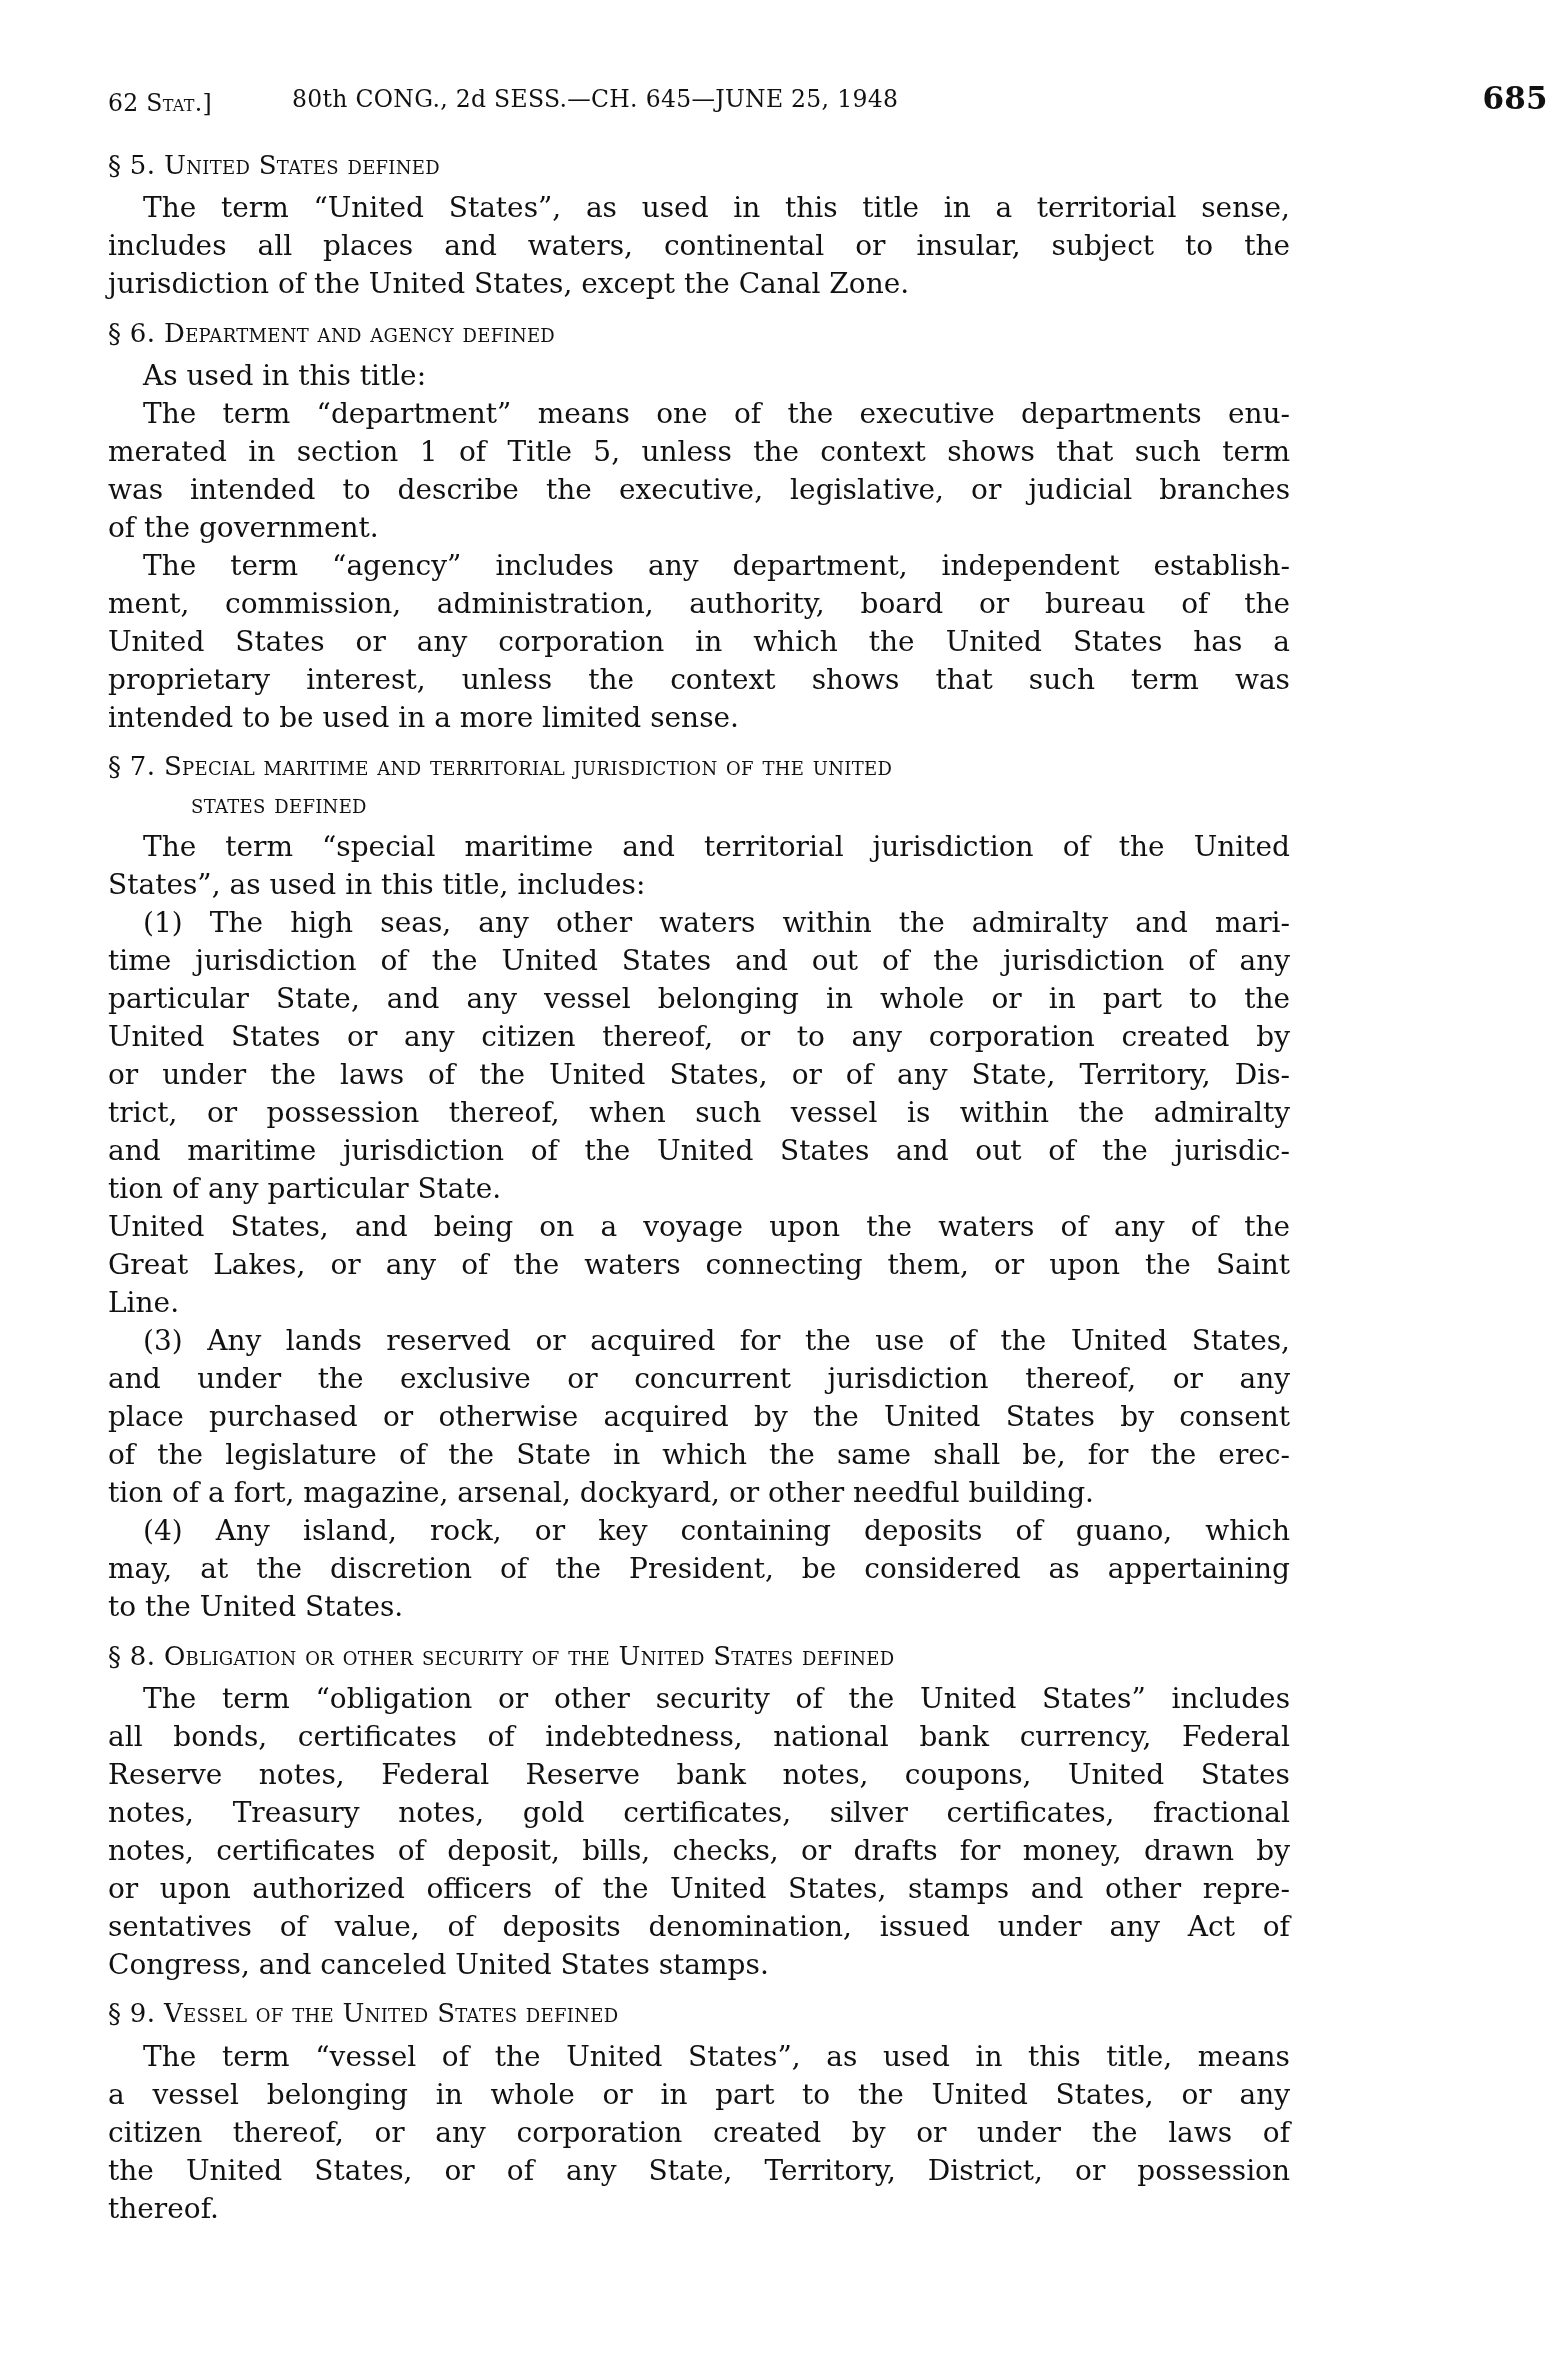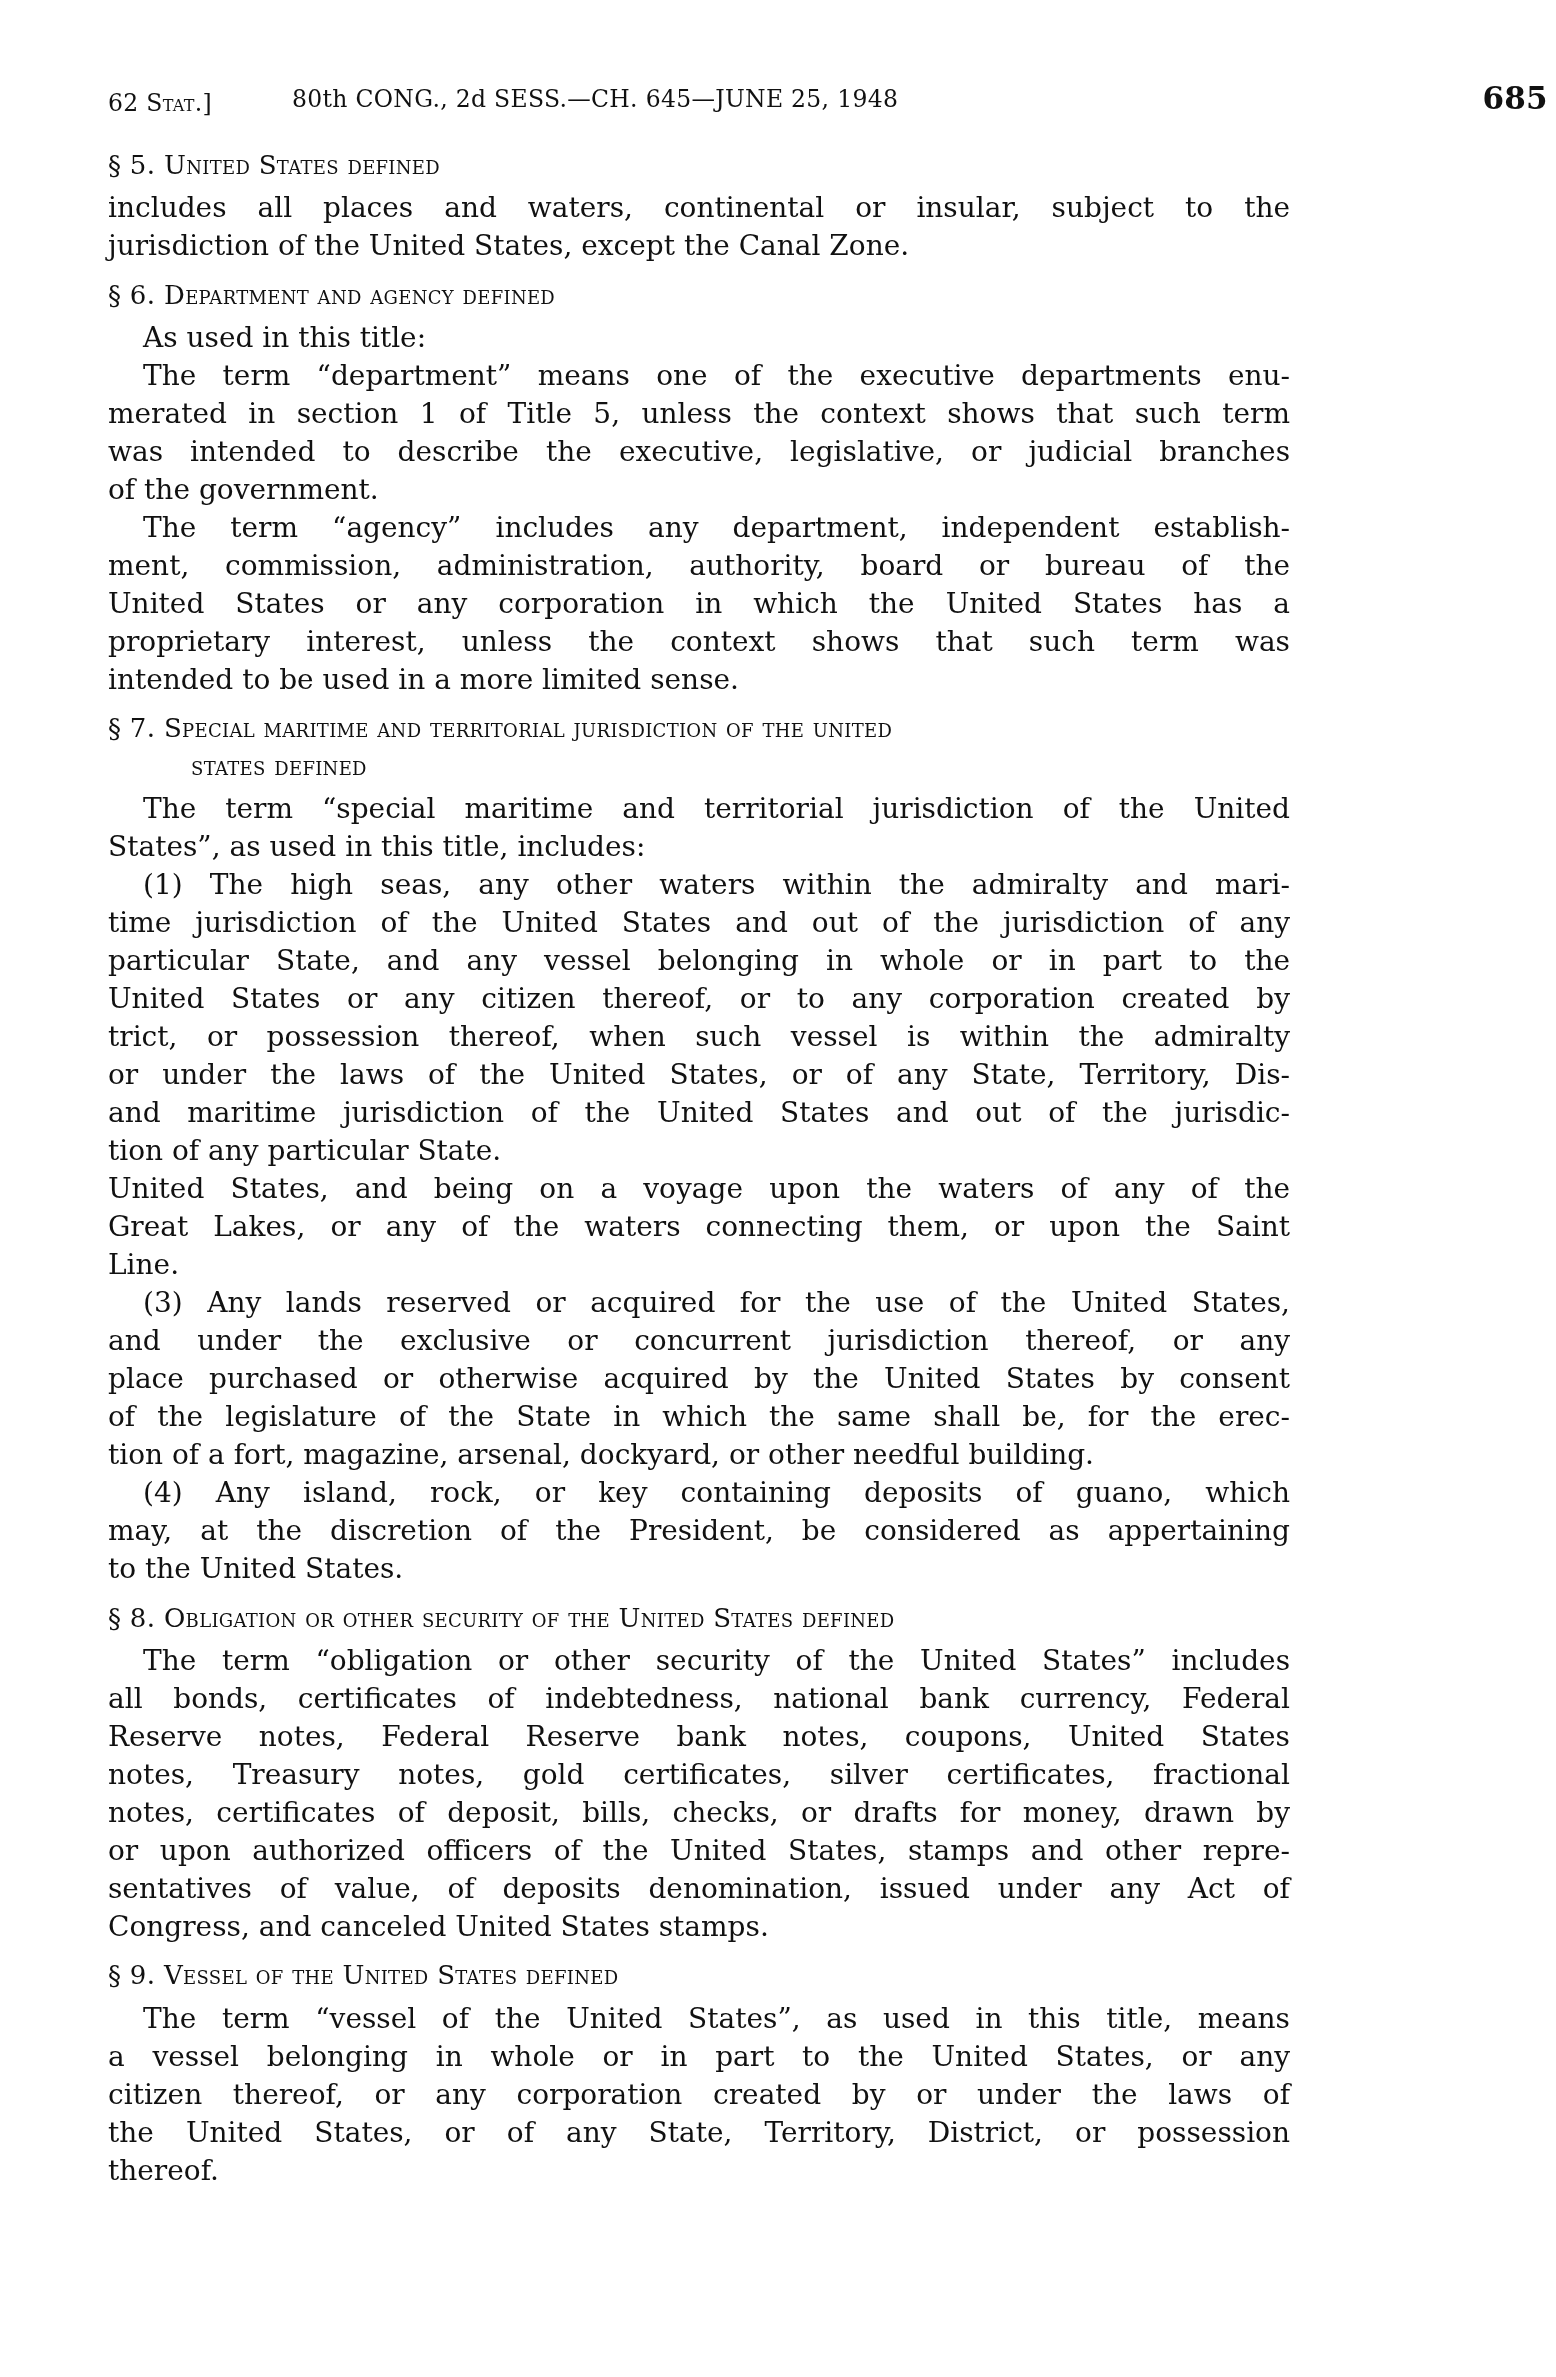--- a/index.html
+++ b/index.html
@@ -36,20 +36,21 @@
 <div class="page-header">
   <span class="hdr-left sc">62 Stat.]</span>
   <span class="hdr-center">80th CONG., 2d SESS.—CH. 645—JUNE 25, 1948</span>
   <span class="hdr-page">685</span>
 </div>
 
 <div class="body" id="doc-body">
     <div class="section">
       <div class="sec-head"><span class="num">§ 5.</span><span class="title">United States defined</span></div>
       <p class="para">
+        <span class="line first" style="white-space: nowrap;">The term “United States”, as used in this title in a territorial sense,</span>
         <span class="line" style="white-space: nowrap;">includes all places and waters, continental or insular, subject to the</span>
         <span class="line last" style="white-space: nowrap;">jurisdiction of the United States, except the Canal Zone.</span>
       </p>
     </div>
     <div class="section">
       <div class="sec-head"><span class="num">§ 6.</span><span class="title">Department and agency defined</span></div>
       <p class="para">
         <span class="line first last" style="white-space: nowrap;">As used in this title:</span>
       </p>
       <p class="para">
@@ -70,22 +71,22 @@
       <div class="sec-head"><span class="num">§ 7.</span><span class="title">Special maritime and territorial jurisdiction of the united</span><span class="title cont">states defined</span></div>
       <p class="para">
         <span class="line first" style="white-space: nowrap;">The term “special maritime and territorial jurisdiction of the United</span>
         <span class="line last" style="white-space: nowrap;">States”, as used in this title, includes:</span>
       </p>
       <p class="para">
         <span class="line first" style="white-space: nowrap;">(1) The high seas, any other waters within the admiralty and mari-</span>
         <span class="line" style="white-space: nowrap;">time jurisdiction of the United States and out of the jurisdiction of any</span>
         <span class="line" style="white-space: nowrap;">particular State, and any vessel belonging in whole or in part to the</span>
         <span class="line" style="white-space: nowrap;">United States or any citizen thereof, or to any corporation created by</span>
+        <span class="line" style="white-space: nowrap;">or under the laws of the United States, or of any State, Territory, Dis-</span>
         <span class="line" style="white-space: nowrap;">trict, or possession thereof, when such vessel is within the admiralty</span>
-        <span class="line" style="white-space: nowrap;">or under the laws of the United States, or of any State, Territory, Dis-</span>
         <span class="line" style="white-space: nowrap;">and maritime jurisdiction of the United States and out of the jurisdic-</span>
         <span class="line last" style="white-space: nowrap;">tion of any particular State.</span>
       </p>
       <p class="para">
         <span class="line" style="white-space: nowrap;">United States, and being on a voyage upon the waters of any of the</span>
         <span class="line" style="white-space: nowrap;">Great Lakes, or any of the waters connecting them, or upon the Saint</span>
         <span class="line last" style="white-space: nowrap;">Line.</span>
       </p>
       <p class="para">
         <span class="line first" style="white-space: nowrap;">(3) Any lands reserved or acquired for the use of the United States,</span>

